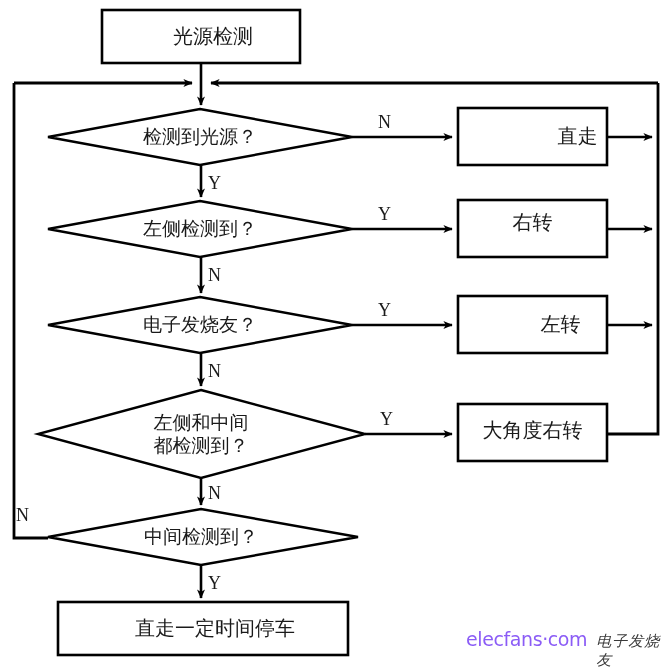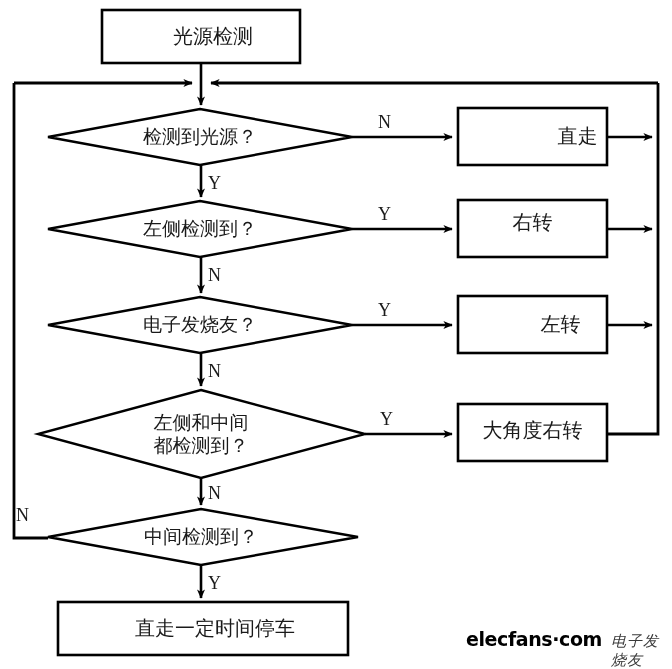--- a/index.html
+++ b/index.html
@@ -48,24 +48,24 @@
   #watermark {
     position: absolute;
     left: 466px;
     top: 628px;
     display: flex;
     align-items: baseline;
     gap: 9px;
   }
   #wm-en {
     font-family: "DejaVu Sans", sans-serif;
-    font-weight: bold;
+    font-weight: normal;
     font-size: 19px;
     letter-spacing: -0.4px;
-    color: #000000;
+    color: #8b5cf6;
   }
   #wm-cn {
     font-family: Liberation Serif, serif;
     font-size: 15px;
     font-style: italic;
     color: #3a3a3a;
     letter-spacing: 1px;
   }
 </style>
 </head>

